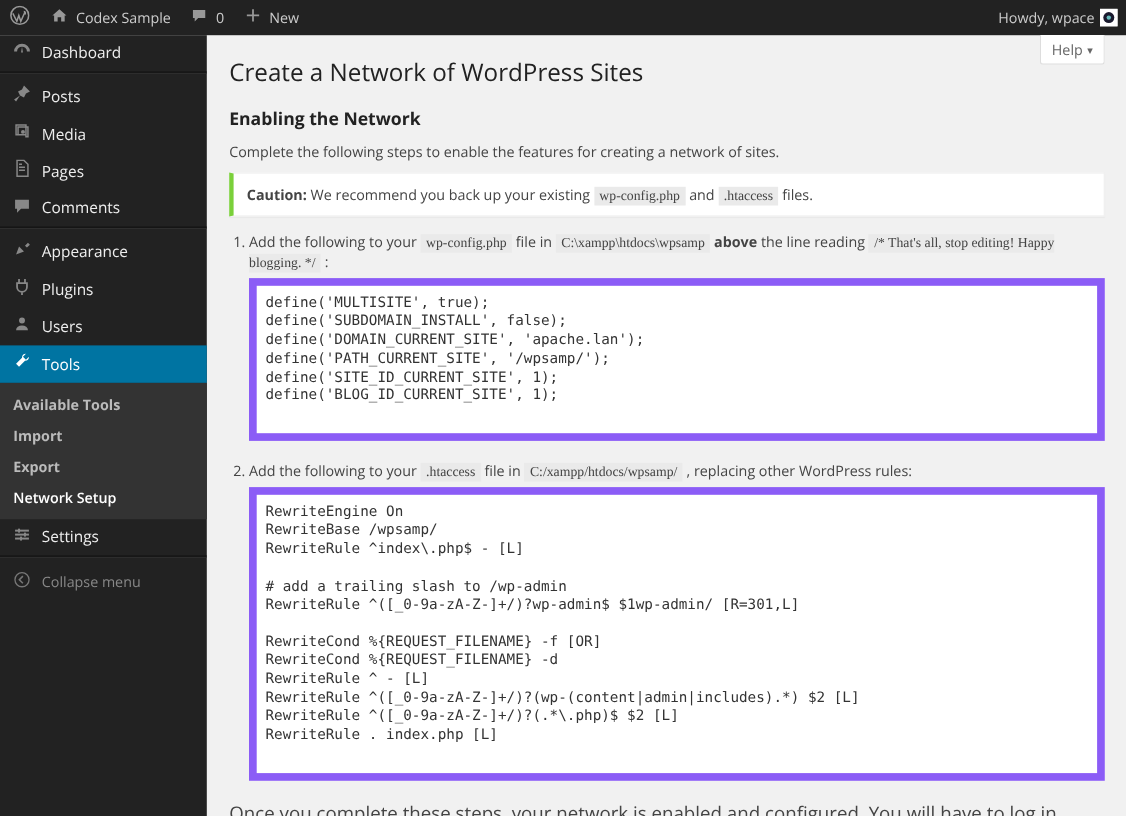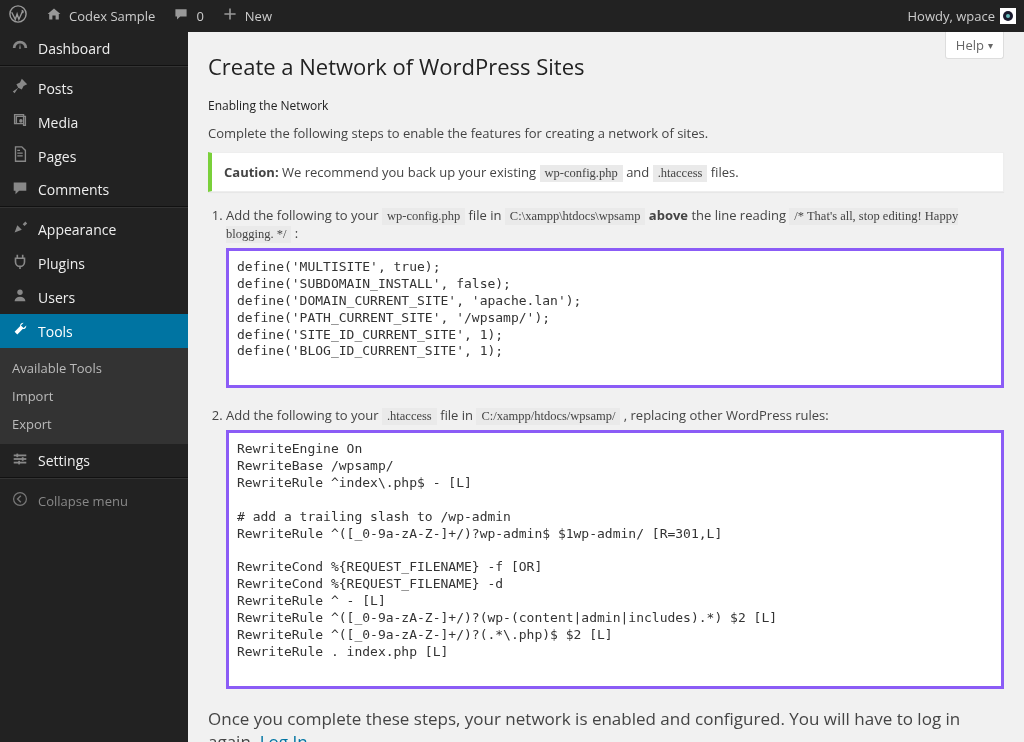--- a/index.html
+++ b/index.html
@@ -83,20 +83,21 @@
 }
 #adminmenu .submenu {
   background: #333;
   padding: 6px 0;
 }
 #adminmenu .submenu .sub-item {
   padding: 5px 12px;
   color: #bbb;
   font-size: 13px;
   cursor: pointer;
+  font-weight: bold;
 }
 #adminmenu .submenu .sub-item.current {
   color: #fff;
   font-weight: 600;
 }
 #adminmenu .collapse {
   display: flex;
   align-items: center;
   padding: 8px 10px;
   gap: 8px;
@@ -129,22 +130,22 @@
   align-items: center;
   gap: 4px;
 }
 h1.page-title {
   font-size: 22px;
   font-weight: 400;
   color: #222;
   padding: 9px 0 4px 0;
 }
 h3.section-title {
-  font-size: 12px;
-  font-weight: 400;
+  font-size: 16px;
+  font-weight: 700;
   color: #222;
   margin: 12px 0 10px;
 }
 p.desc { margin: 10px 0; color: #444; font-size: 13px; }
 .notice {
   background: #fff;
   border-left: 4px solid #7ad03a;
   padding: 10px 12px;
   margin: 8px 0 14px;
   box-shadow: 0 1px 1px rgba(0,0,0,0.04);
@@ -161,21 +162,21 @@
   font-family: Liberation Serif, serif;
   font-size: 12.5px;
   border-radius: 0;
 }
 textarea.codebox {
   width: 100%;
   font-family: Consolas, Monaco, monospace;
   font-size: 13px;
   line-height: 1.3;
   padding: 8px;
-  border: 3px solid #8b5cf6;
+  border: 7px solid #8b5cf6;
   background: #fff;
   resize: none;
   color: #333;
   white-space: pre;
   overflow: auto;
 }
 p.complete { margin: 12px 0; font-size: 17px; }
 a.link { color: #0074a2; text-decoration: underline; cursor: pointer;}
 
 
@@ -306,20 +307,21 @@
       <svg width="18" height="18" viewBox="0 0 20 20">
           <path d="M14 3 A4 4 0 0 0 10 7 L4 13 L7 16 L13 10 A4 4 0 0 0 17 6 L14 9 L11 6 Z" fill="currentColor"></path>
         </svg>
     </span>
     <span>Tools</span>
   </div>
   <div class="submenu">
     <div class="sub-item">Available Tools</div>
     <div class="sub-item">Import</div>
     <div class="sub-item">Export</div>
+    <div class="sub-item current">Network Setup</div>
   </div>
   <div class="menu-item sep-after">
     <span class="dashicon">
       <svg width="18" height="18" viewBox="0 0 20 20">
           <rect x="3" y="5" width="14" height="2" fill="currentColor"></rect>
           <rect x="3" y="9" width="14" height="2" fill="currentColor"></rect>
           <rect x="3" y="13" width="14" height="2" fill="currentColor"></rect>
           <rect x="6" y="4" width="2" height="4" fill="currentColor"></rect>
           <rect x="12" y="8" width="2" height="4" fill="currentColor"></rect>
           <rect x="8" y="12" width="2" height="4" fill="currentColor"></rect>

